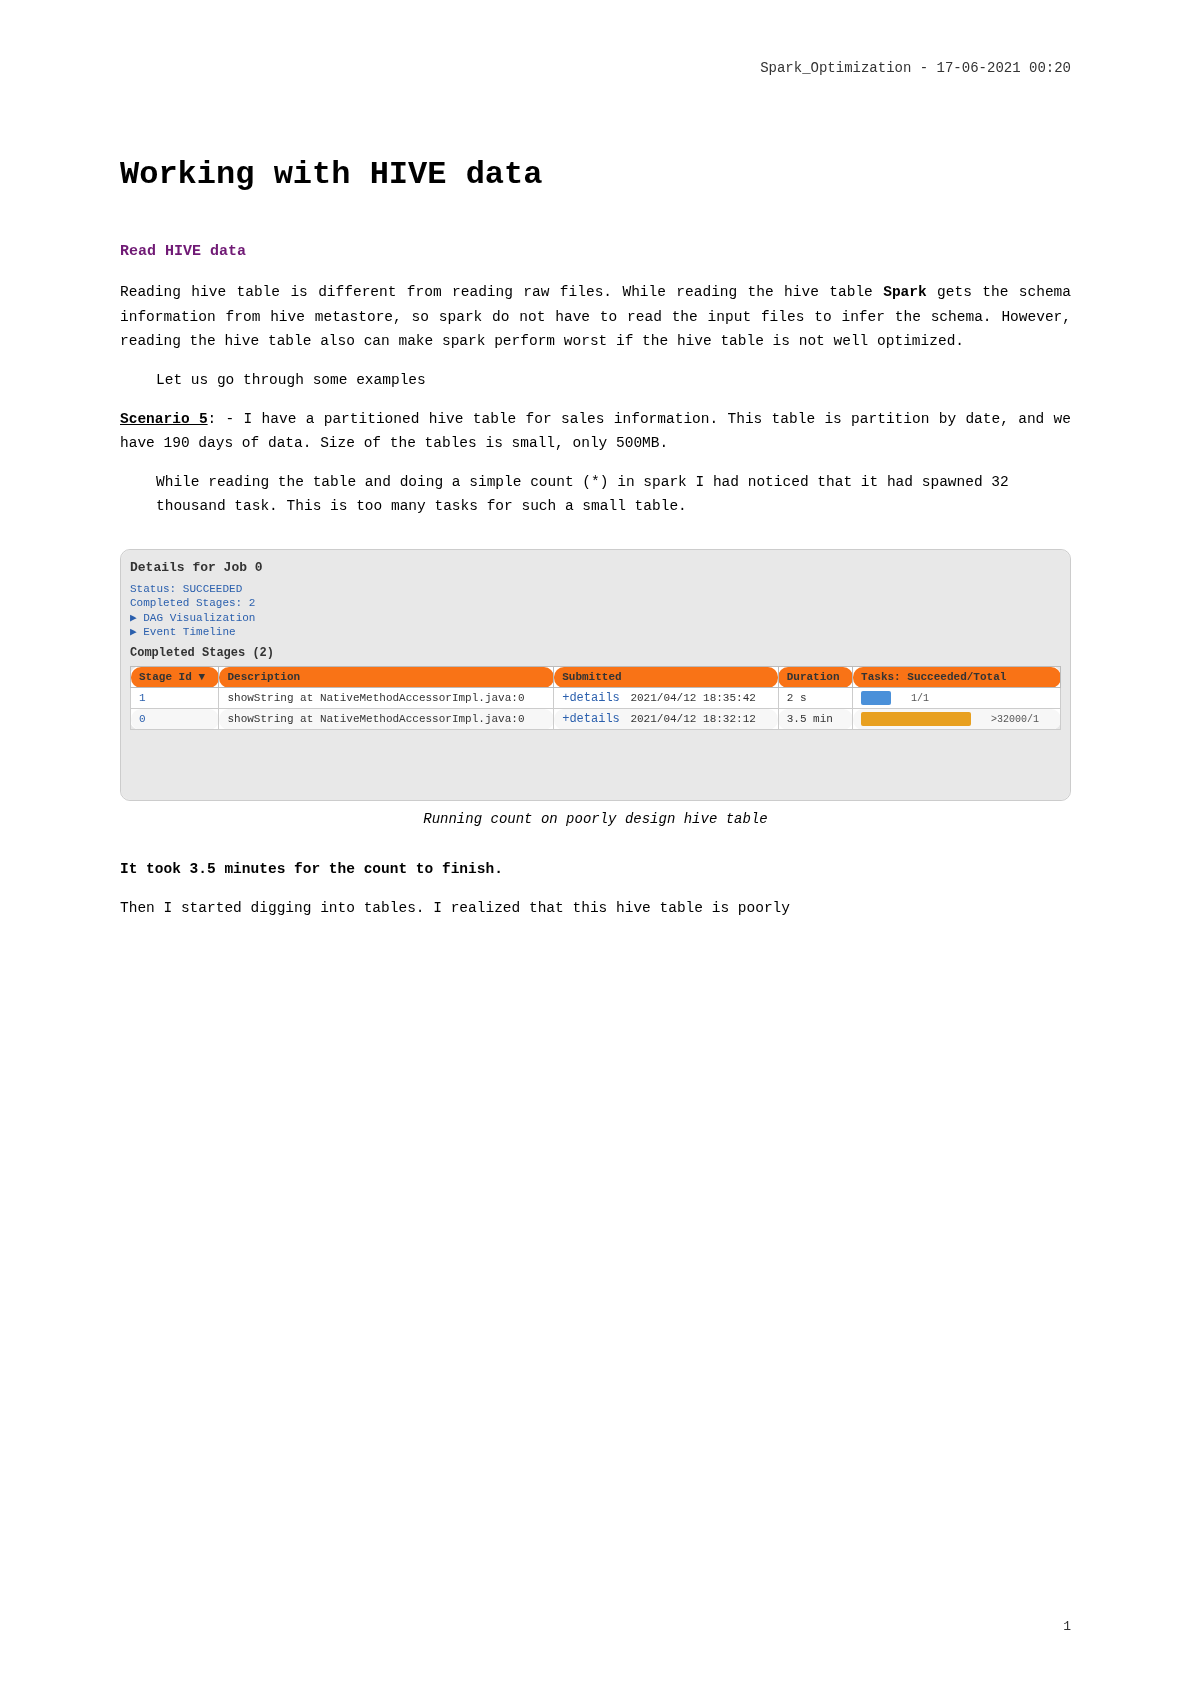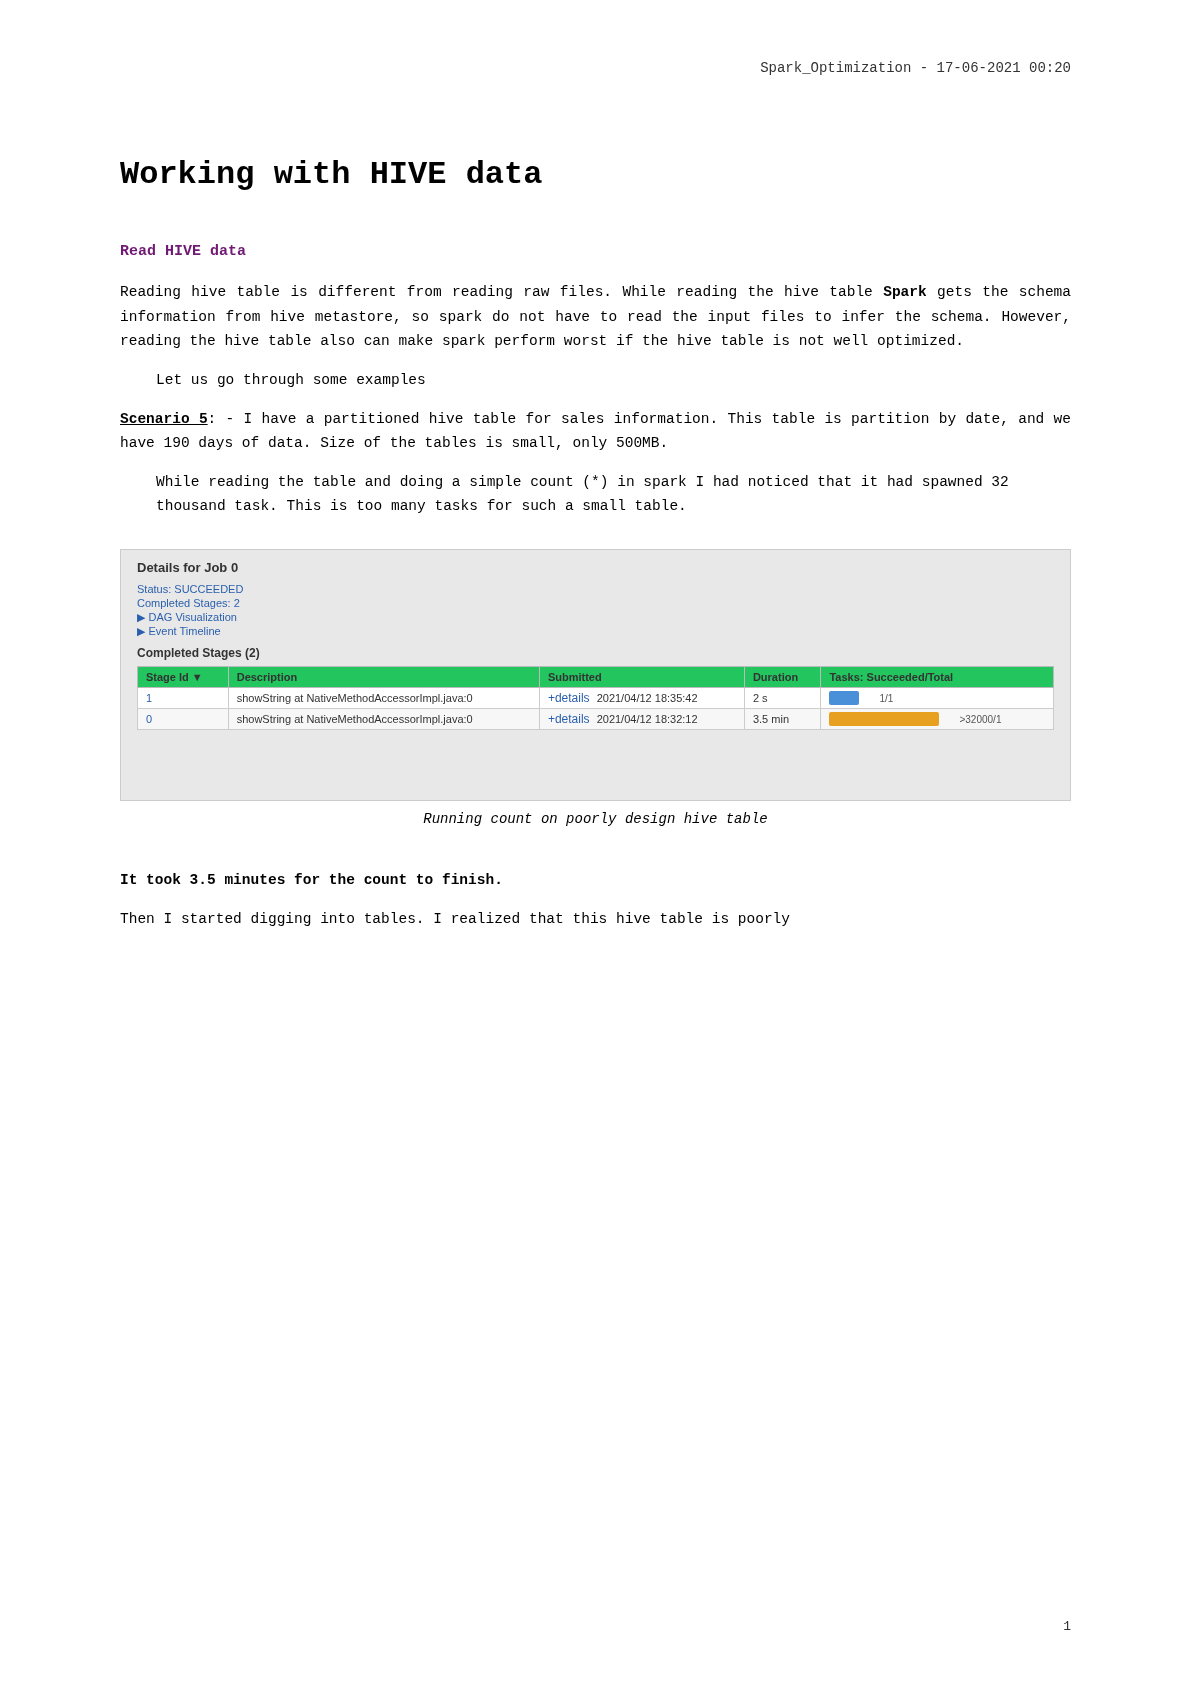--- a/index.html
+++ b/index.html
@@ -1,18 +1,19 @@
 <!DOCTYPE html>
 <html><head>
   <meta charset="utf-8">
   <style>
     * {
       margin: 0;
       padding: 0;
       box-sizing: border-box;
+      border-radius: 10px;
     }
 
     body {
       background: #ffffff;
       font-family: 'Courier New', Courier, monospace;
       width: 1191px;
       min-height: 1684px;
       position: relative;
     }
 
@@ -80,24 +81,24 @@
       margin: 30px 0 10px 0;
       border: 1px solid #ccc;
       background: #f0f0f0;
       width: 100%;
       overflow: hidden;
     }
 
     
     .spark-ui {
       background: #e8e8e8;
-      padding: 10px 16px;
-      font-size: 11px;
-      color: #333;
-      font-family: Liberation Sans, sans-serif;
+      padding: 10px 9px;
+      font-size: 11px;
+      color: #333;
+      font-family: Liberation Mono, monospace;
       width: 100%;
     }
 
     .spark-title {
       font-size: 13px;
       font-weight: bold;
       color: #333;
       margin-bottom: 8px;
     }
 
@@ -125,21 +126,21 @@
     }
 
     .spark-table {
       width: 100%;
       border-collapse: collapse;
       background: #fff;
       font-size: 11px;
     }
 
     .spark-table th {
-      background: #22c55e;
+      background: #f97316;
       border: 1px solid #bbb;
       padding: 4px 8px;
       text-align: left;
       font-weight: bold;
       color: #333;
       font-size: 11px;
     }
 
     .spark-table td {
       border: 1px solid #ccc;
@@ -180,21 +181,21 @@
       color: #2a5fad;
       font-size: 12px;
       margin-right: 4px;
     }
 
     .figure-caption {
       text-align: center;
       font-style: italic;
       font-size: 14px;
       color: #000;
-      margin-bottom: 41px;
+      margin-bottom: 30px;
       font-family: 'Courier New', Courier, monospace;
     }
 
     .bold-text {
       font-weight: bold;
     }
 
     .page-number {
       position: absolute;
       bottom: 50px;

